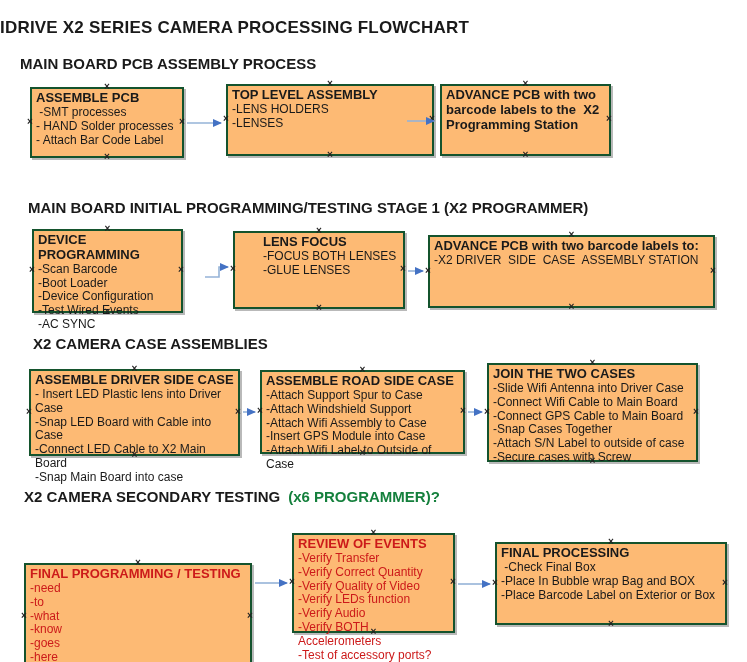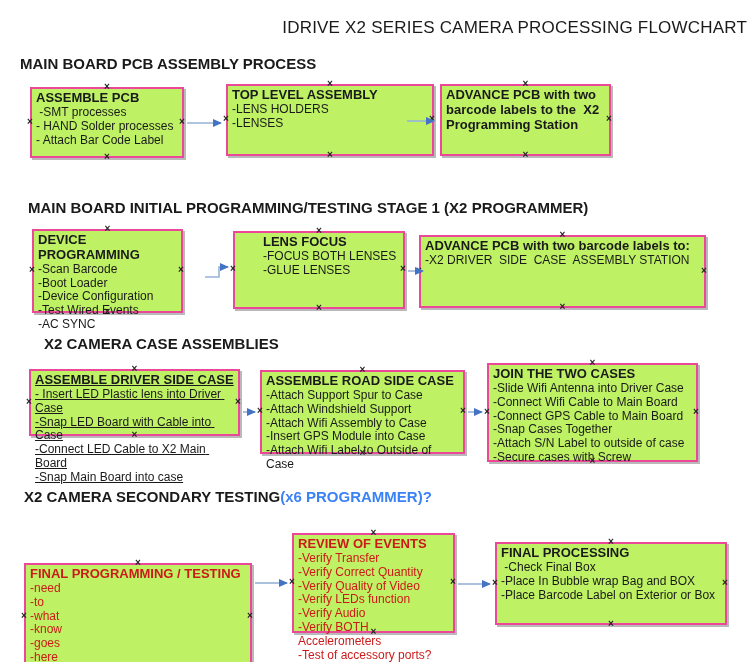--- a/index.html
+++ b/index.html
@@ -1,42 +1,42 @@
 <!DOCTYPE html>
 <html><head>
 <meta charset="utf-8">
 <style>
   html,body{margin:0;padding:0;background:#ffffff;}
   body{font-family:"Liberation Sans", sans-serif; color:#1a1a1a;}
   .canvas{position:relative;width:747px;height:662px;background:#fff;overflow:hidden;}
 
-  .page-title{position:absolute;top:18px;left:0;width:100%;text-align:right;
-    font-size:17px;font-weight:normal;letter-spacing:.2px;}
+  .page-title{position:absolute;top:18px;left:0;width:100%;text-align:left;
+    font-size:17px;font-weight:bold;letter-spacing:.2px;}
 
   .sec{position:absolute;font-size:15px;font-weight:bold;white-space:nowrap;}
   .sec-1{left:20px;top:55px;}
   .sec-2{left:28px;top:199px;}
-  .sec-3{left:44px;top:335px;}
+  .sec-3{left:33px;top:335px;}
   .sec-4{left:24px;top:488px;}
-  .sec .red-part{color:#3b82f6;margin-left:0;}
-
-  .box{position:absolute;background:#bef264;border:2px solid #ec4899;
+  .sec .red-part{color:#15803d;margin-left:8px;}
+
+  .box{position:absolute;background:#fdba74;border:2px solid #14532d;
     box-shadow:2px 2px 0 rgba(128,128,128,.55);
     padding:2px 4px;box-sizing:border-box;overflow:visible;}
   .bt{font-weight:bold;font-size:13px;line-height:1.15;white-space:pre-wrap;}
   .bi{font-size:12px;line-height:1.15;white-space:pre-wrap;}
   .red-box .bt,.red-box .bi{color:#cc1a1a;}
 
   .box-a{left:30px; top:87px; width:154px;height:71px;}
   .box-b{left:226px;top:84px; width:208px;height:72px;}
   .box-c{left:440px;top:84px; width:171px;height:72px;}
   .box-d{left:32px; top:229px;width:151px;height:84px;}
   .box-e{left:233px;top:231px;width:172px;height:78px;padding-left:28px;}
-  .box-f{left:419px;top:235px;width:287px;height:73px;}
-  .box-g{left:29px; top:369px;width:211px;height:67px;text-decoration:underline;}
+  .box-f{left:428px;top:235px;width:287px;height:73px;}
+  .box-g{left:29px; top:369px;width:211px;height:87px;}
   .box-h{left:260px;top:370px;width:205px;height:84px;}
   .box-i{left:487px;top:363px;width:211px;height:99px;}
   .box-j{left:24px; top:563px;width:228px;height:108px;}
   .box-k{left:292px;top:533px;width:163px;height:100px;}
   .box-l{left:495px;top:542px;width:232px;height:83px;}
 
   .handle{position:absolute;font-size:10px;font-weight:bold;color:#222;
     line-height:8px;width:7px;height:8px;pointer-events:none;}
   .handle::before{content:"\00d7";}
   .hn{top:-6px;left:50%;margin-left:-3px;}

